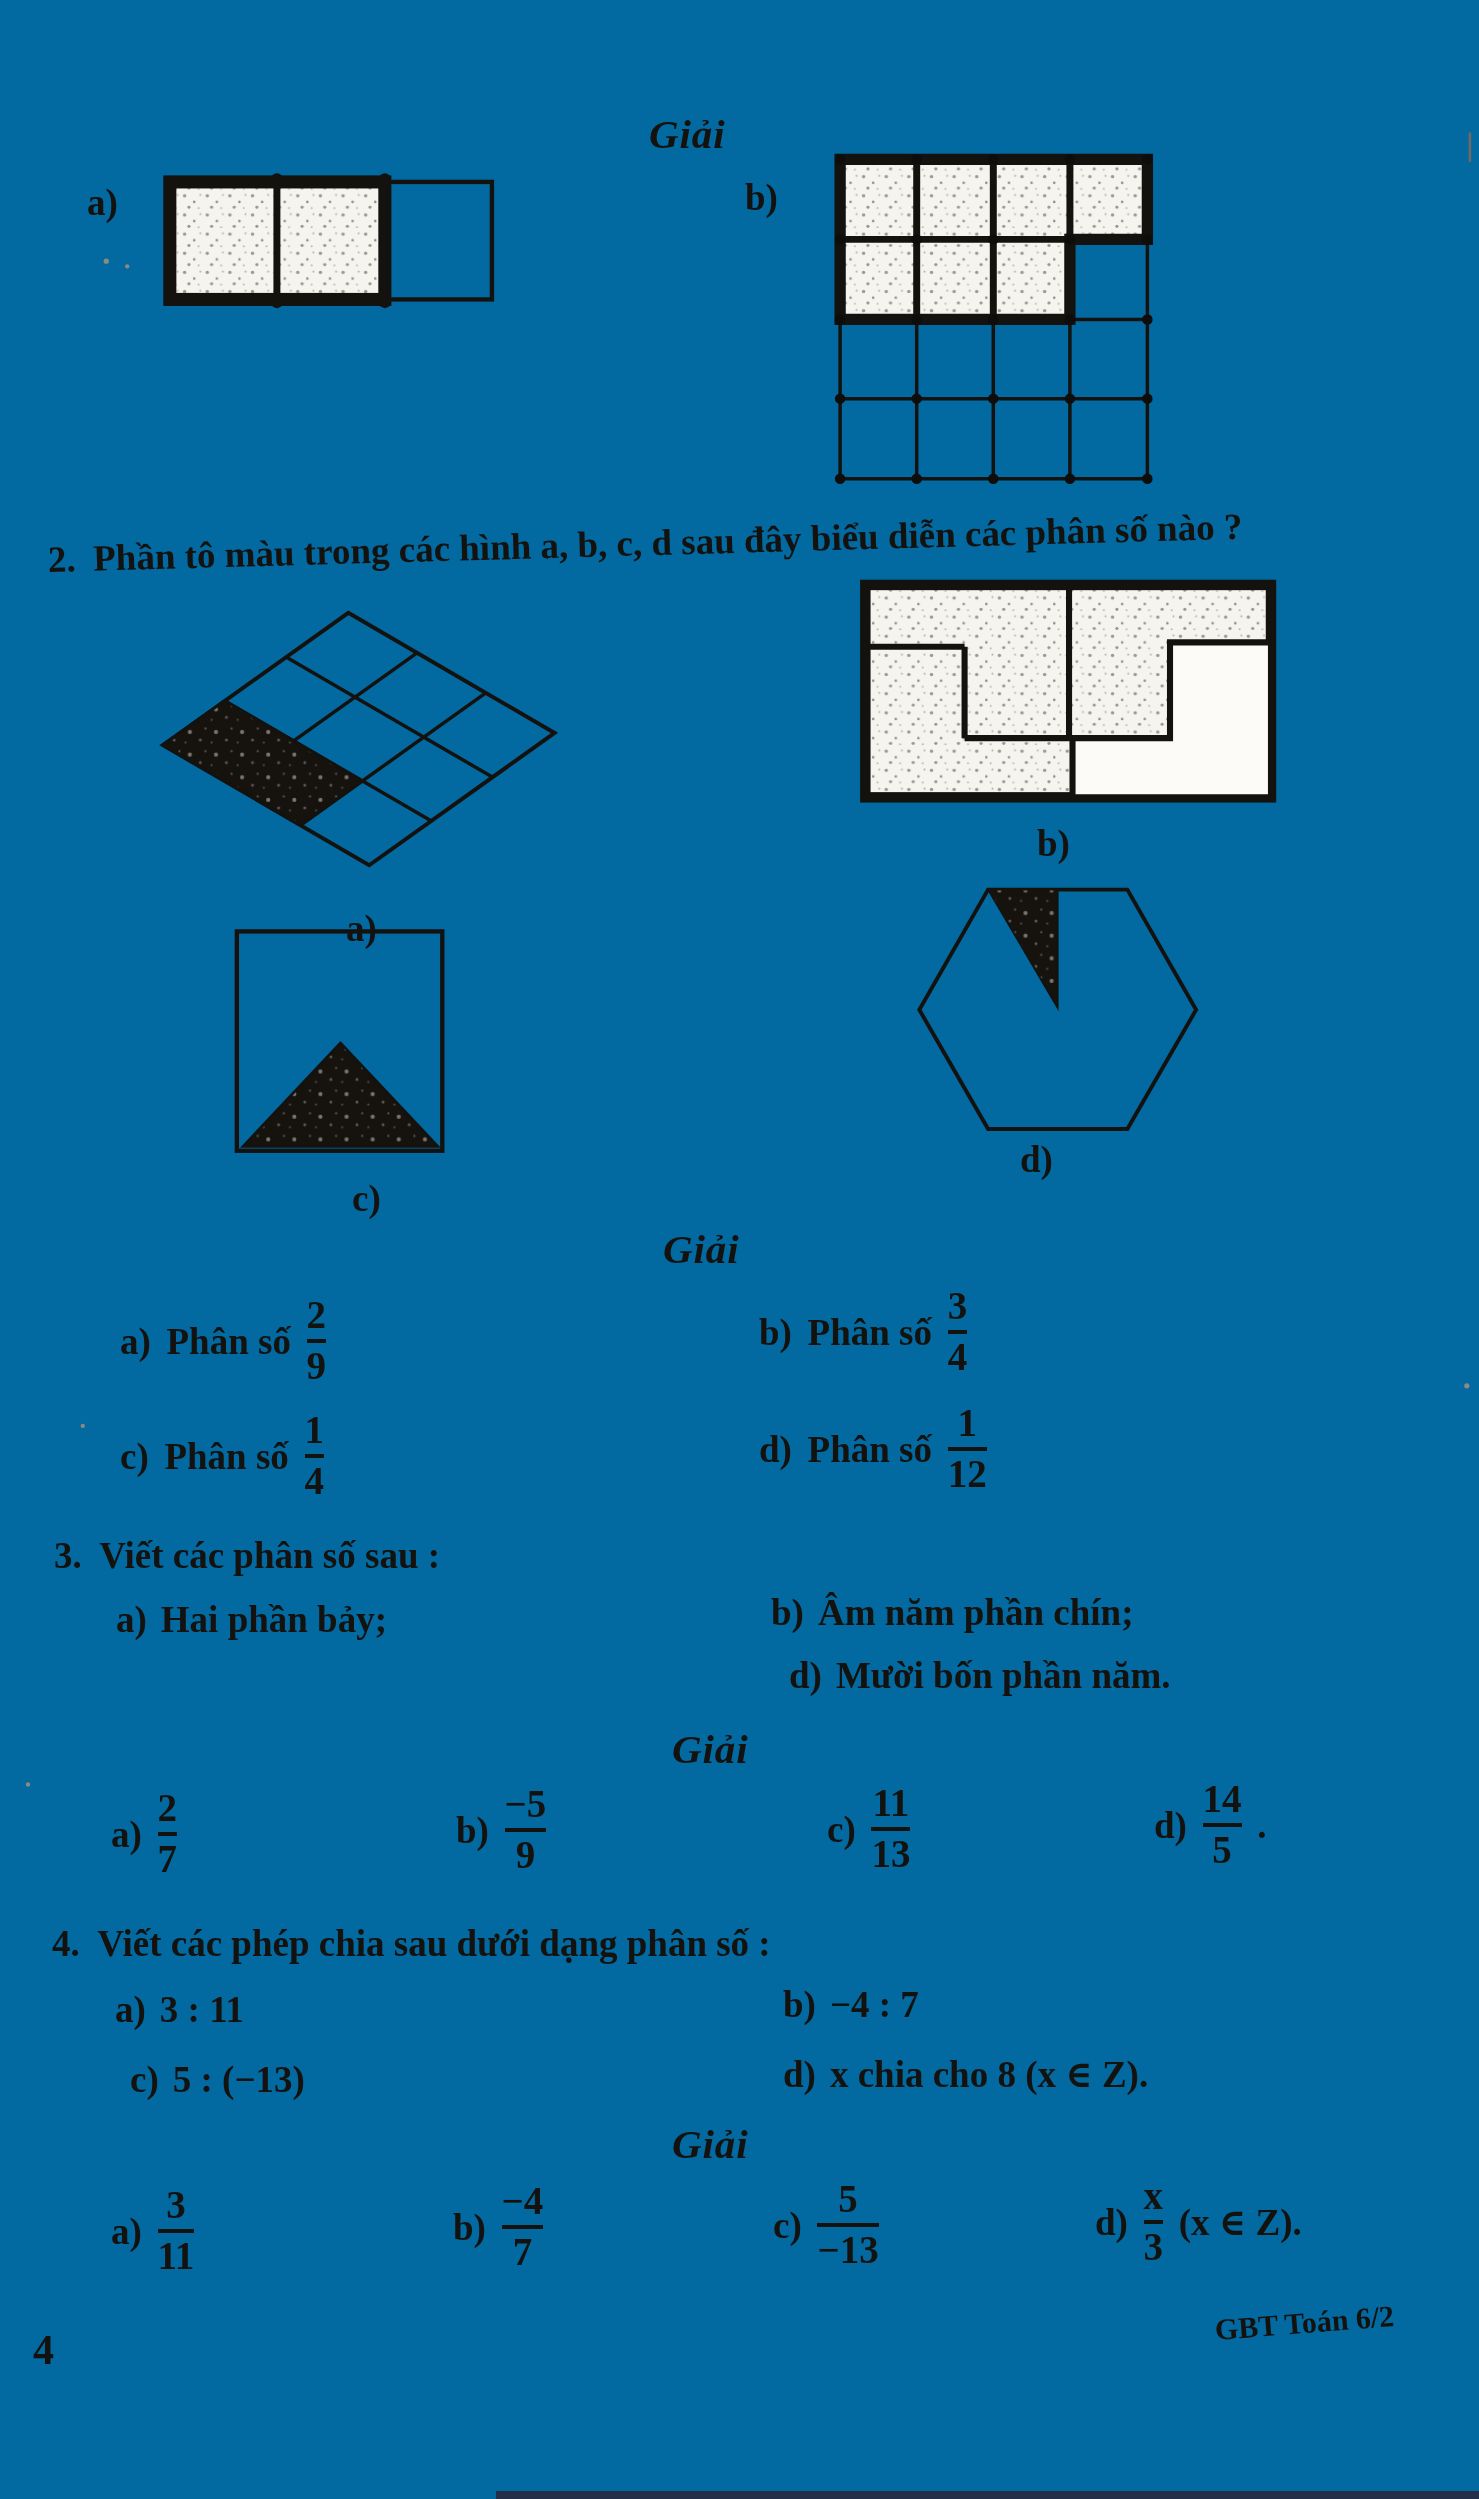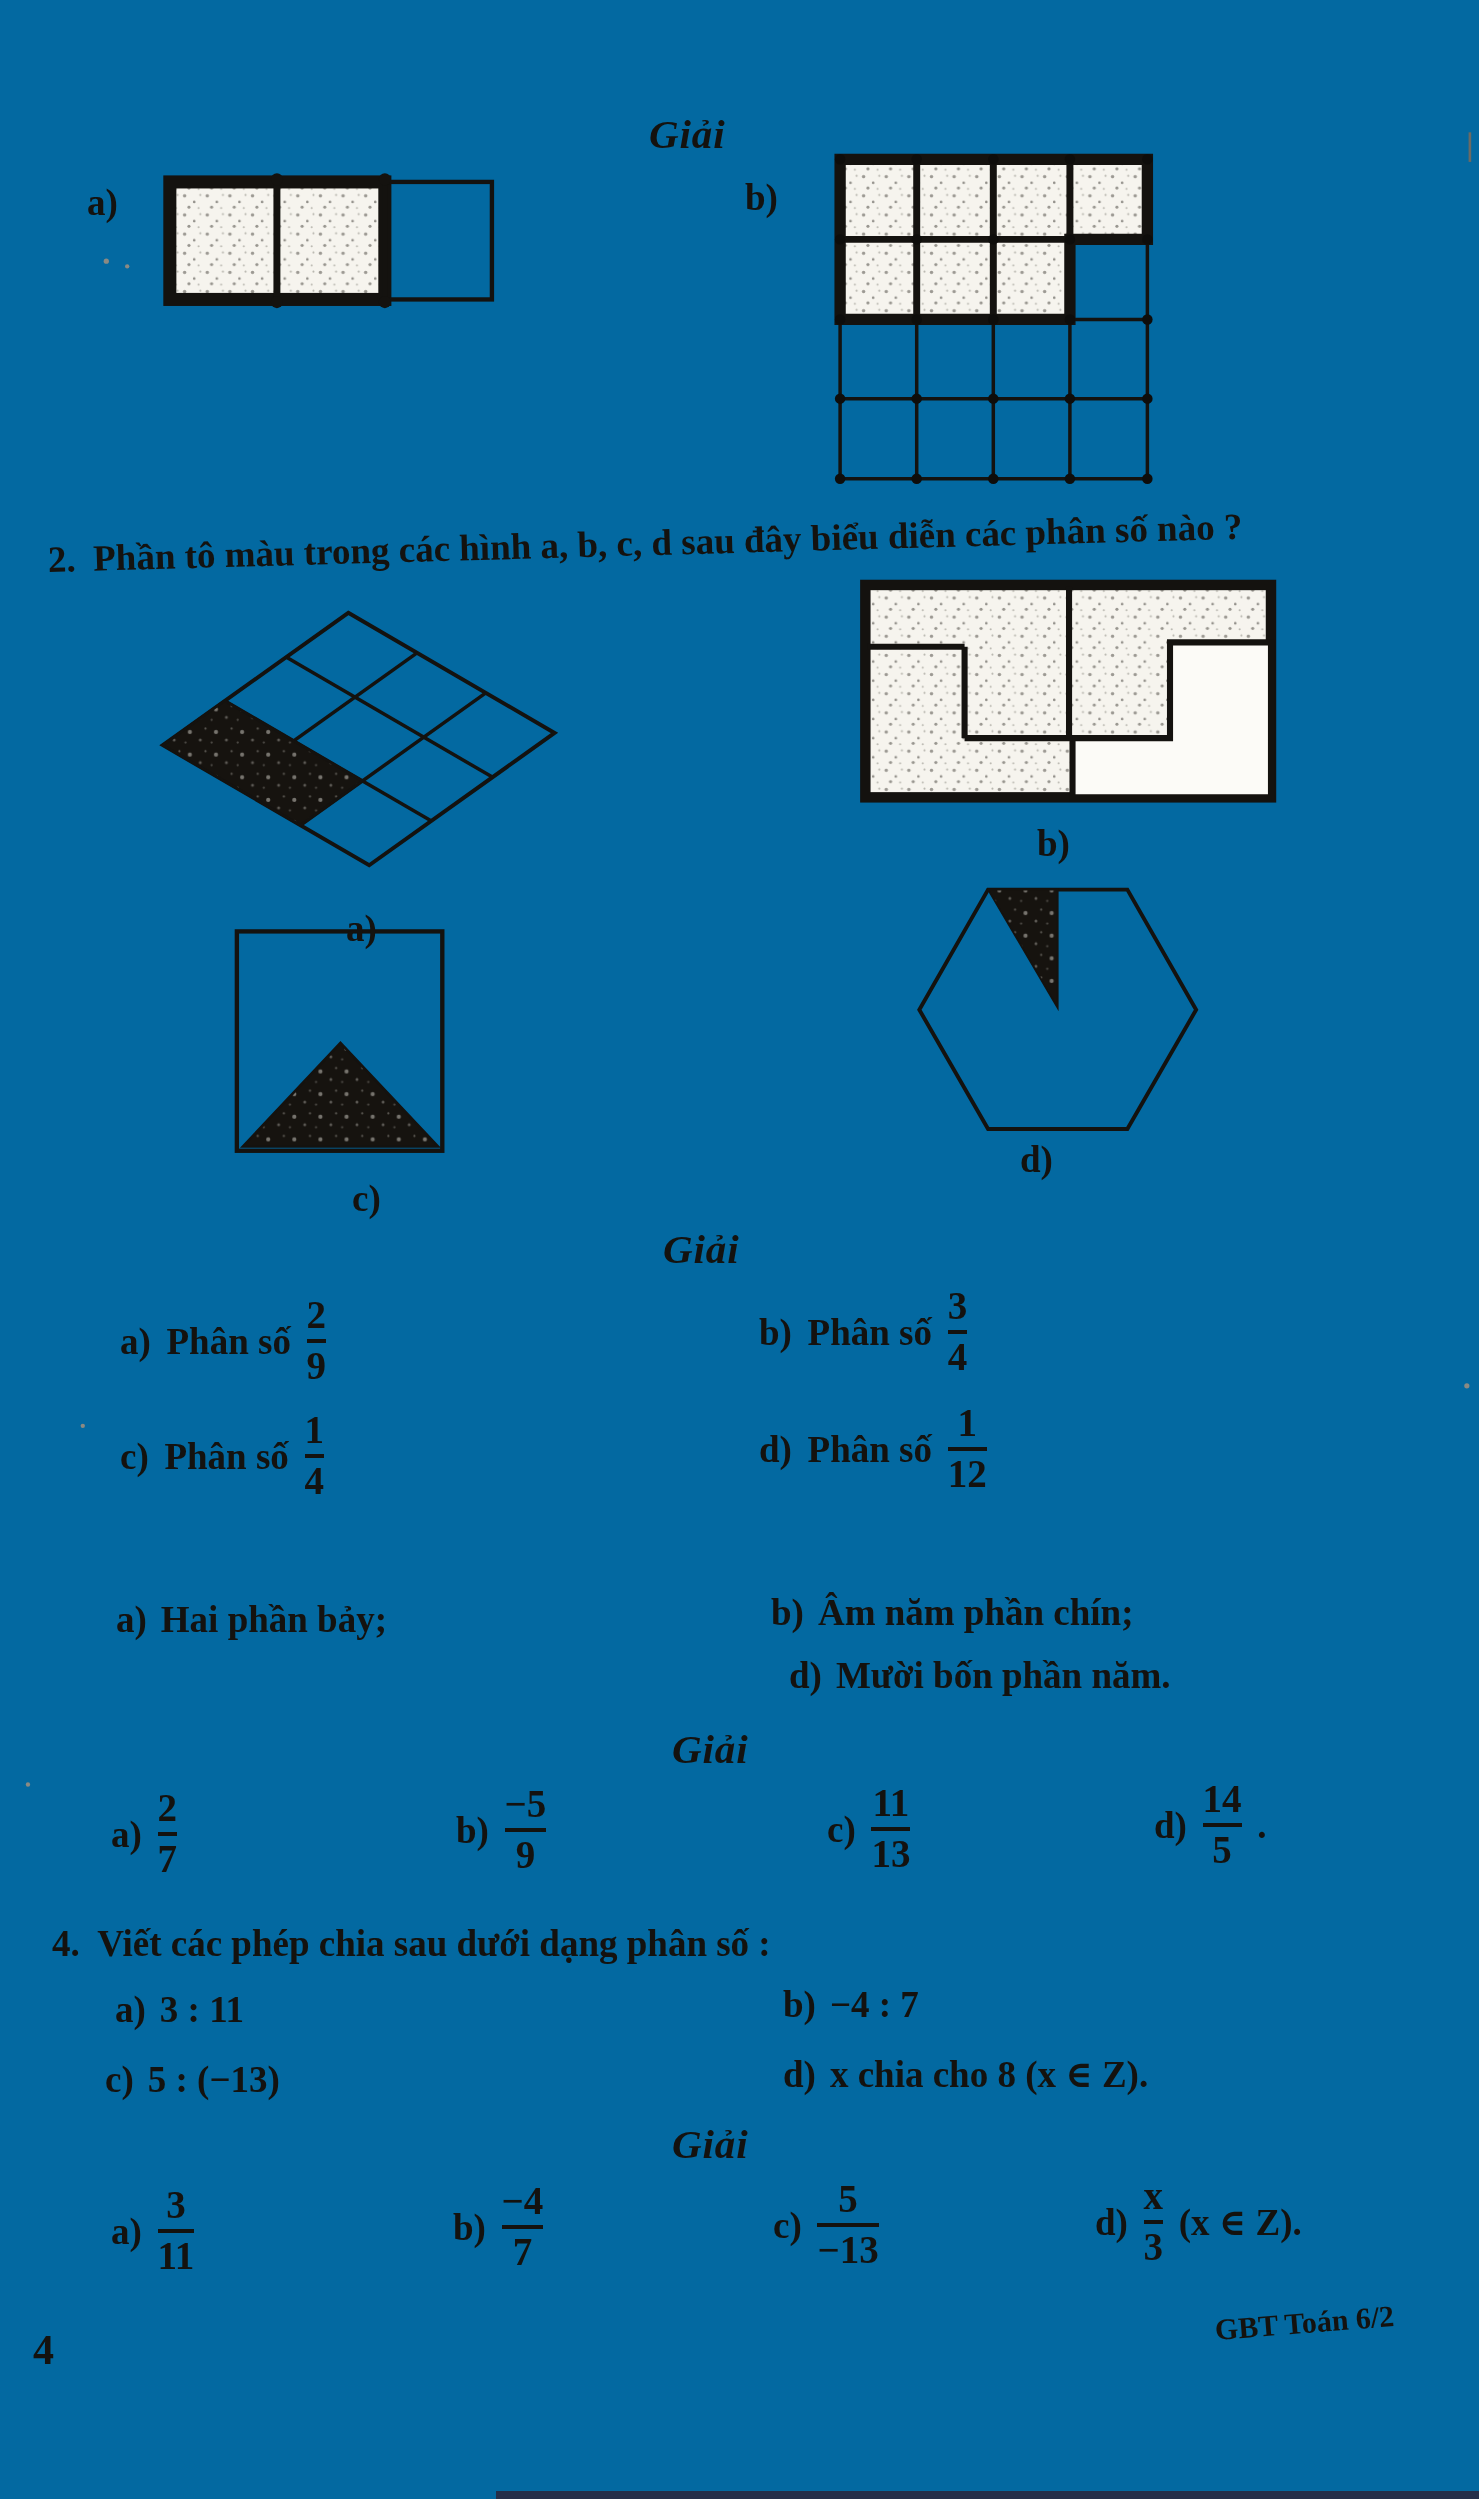--- a/index.html
+++ b/index.html
@@ -188,20 +188,23 @@
   <div class="ans" style="left:759px;top:1403px">
     <span>d)</span>
     <span>Phân số</span>
     <span class="frac">
       <span>1</span>
       <span class="fbar"></span>
       <span>12</span>
     </span>
   </div>
 
+  <div class="txt stmt" style="left:54px;top:1534px">
+    <span class="pnum">3.</span><span>Viết các phân số sau :</span>
+  </div>
 
   <div class="txt item" style="left:116px;top:1598px">
     <span class="ilbl">a)</span><span>Hai phần bảy;</span>
   </div>
   <div class="txt item" style="left:771px;top:1591px">
     <span class="ilbl">b)</span><span>Âm năm phần chín;</span>
   </div>
   <div class="txt item" style="left:789px;top:1654px">
     <span class="ilbl">d)</span><span>Mười bốn phần năm.</span>
   </div>
@@ -248,21 +251,21 @@
   <div class="txt stmt" style="left:52px;top:1922px">
     <span class="pnum">4.</span><span>Viết các phép chia sau dưới dạng phân số :</span>
   </div>
 
   <div class="txt item" style="left:115px;top:1988px">
     <span class="ilbl">a)</span><span>3 : 11</span>
   </div>
   <div class="txt item" style="left:783px;top:1983px">
     <span class="ilbl">b)</span><span>−4 : 7</span>
   </div>
-  <div class="txt item" style="left:105px;top:2058px">
+  <div class="txt item" style="left:130px;top:2058px">
     <span class="ilbl">c)</span><span>5 : (−13)</span>
   </div>
   <div class="txt item" style="left:783px;top:2052px">
     <span class="ilbl">d)</span><span>x chia cho 8 (x ∈ Z).</span>
   </div>
 
   <div class="txt h-solution" style="left:672px;top:2120px">Giải</div>
 
   <div class="ans" style="left:111px;top:2185px">
     <span>a)</span>

